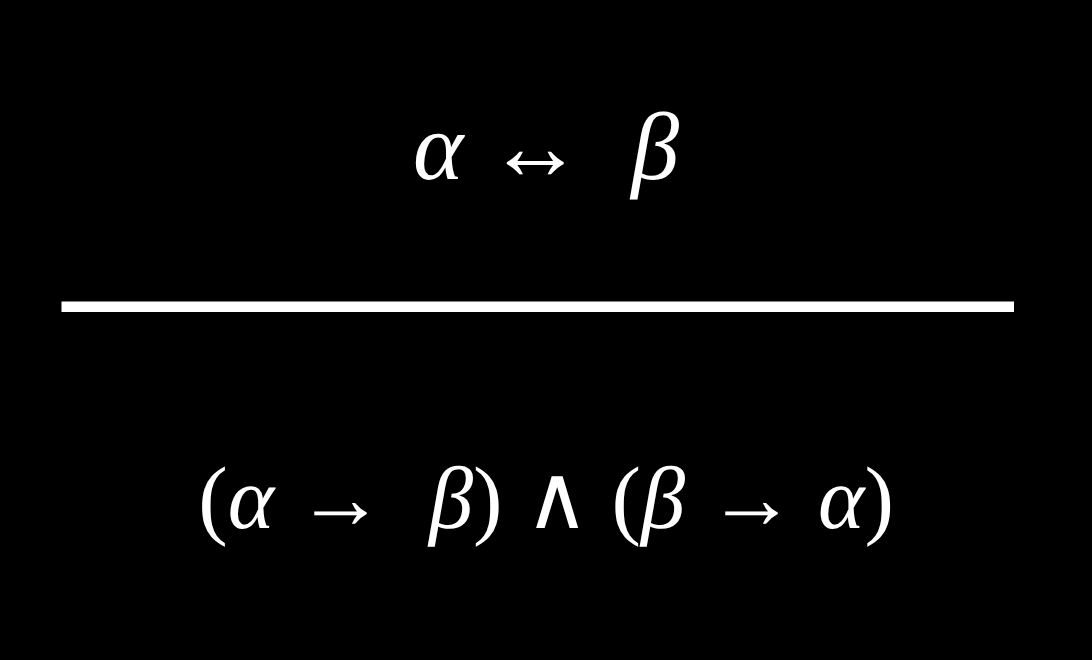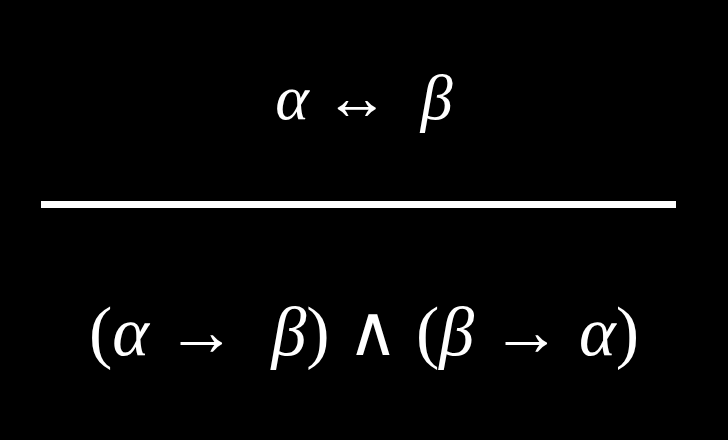--- a/index.html
+++ b/index.html
@@ -17,21 +17,21 @@
       text-align: center;
       white-space: pre;
     }
     .top {
       top: 58px;
       font-size: 64px;
       line-height: 80px;
     }
     .bottom {
       top: 290px;
-      font-size: 70px;
+      font-size: 59px;
       line-height: 84px;
     }
     .greek { font-style: italic; }
     .rule {
       position: absolute;
       left: 41px; top: 201px;
       width: 635px; height: 7px;
       background: #ffffff;
     }
   </style>

